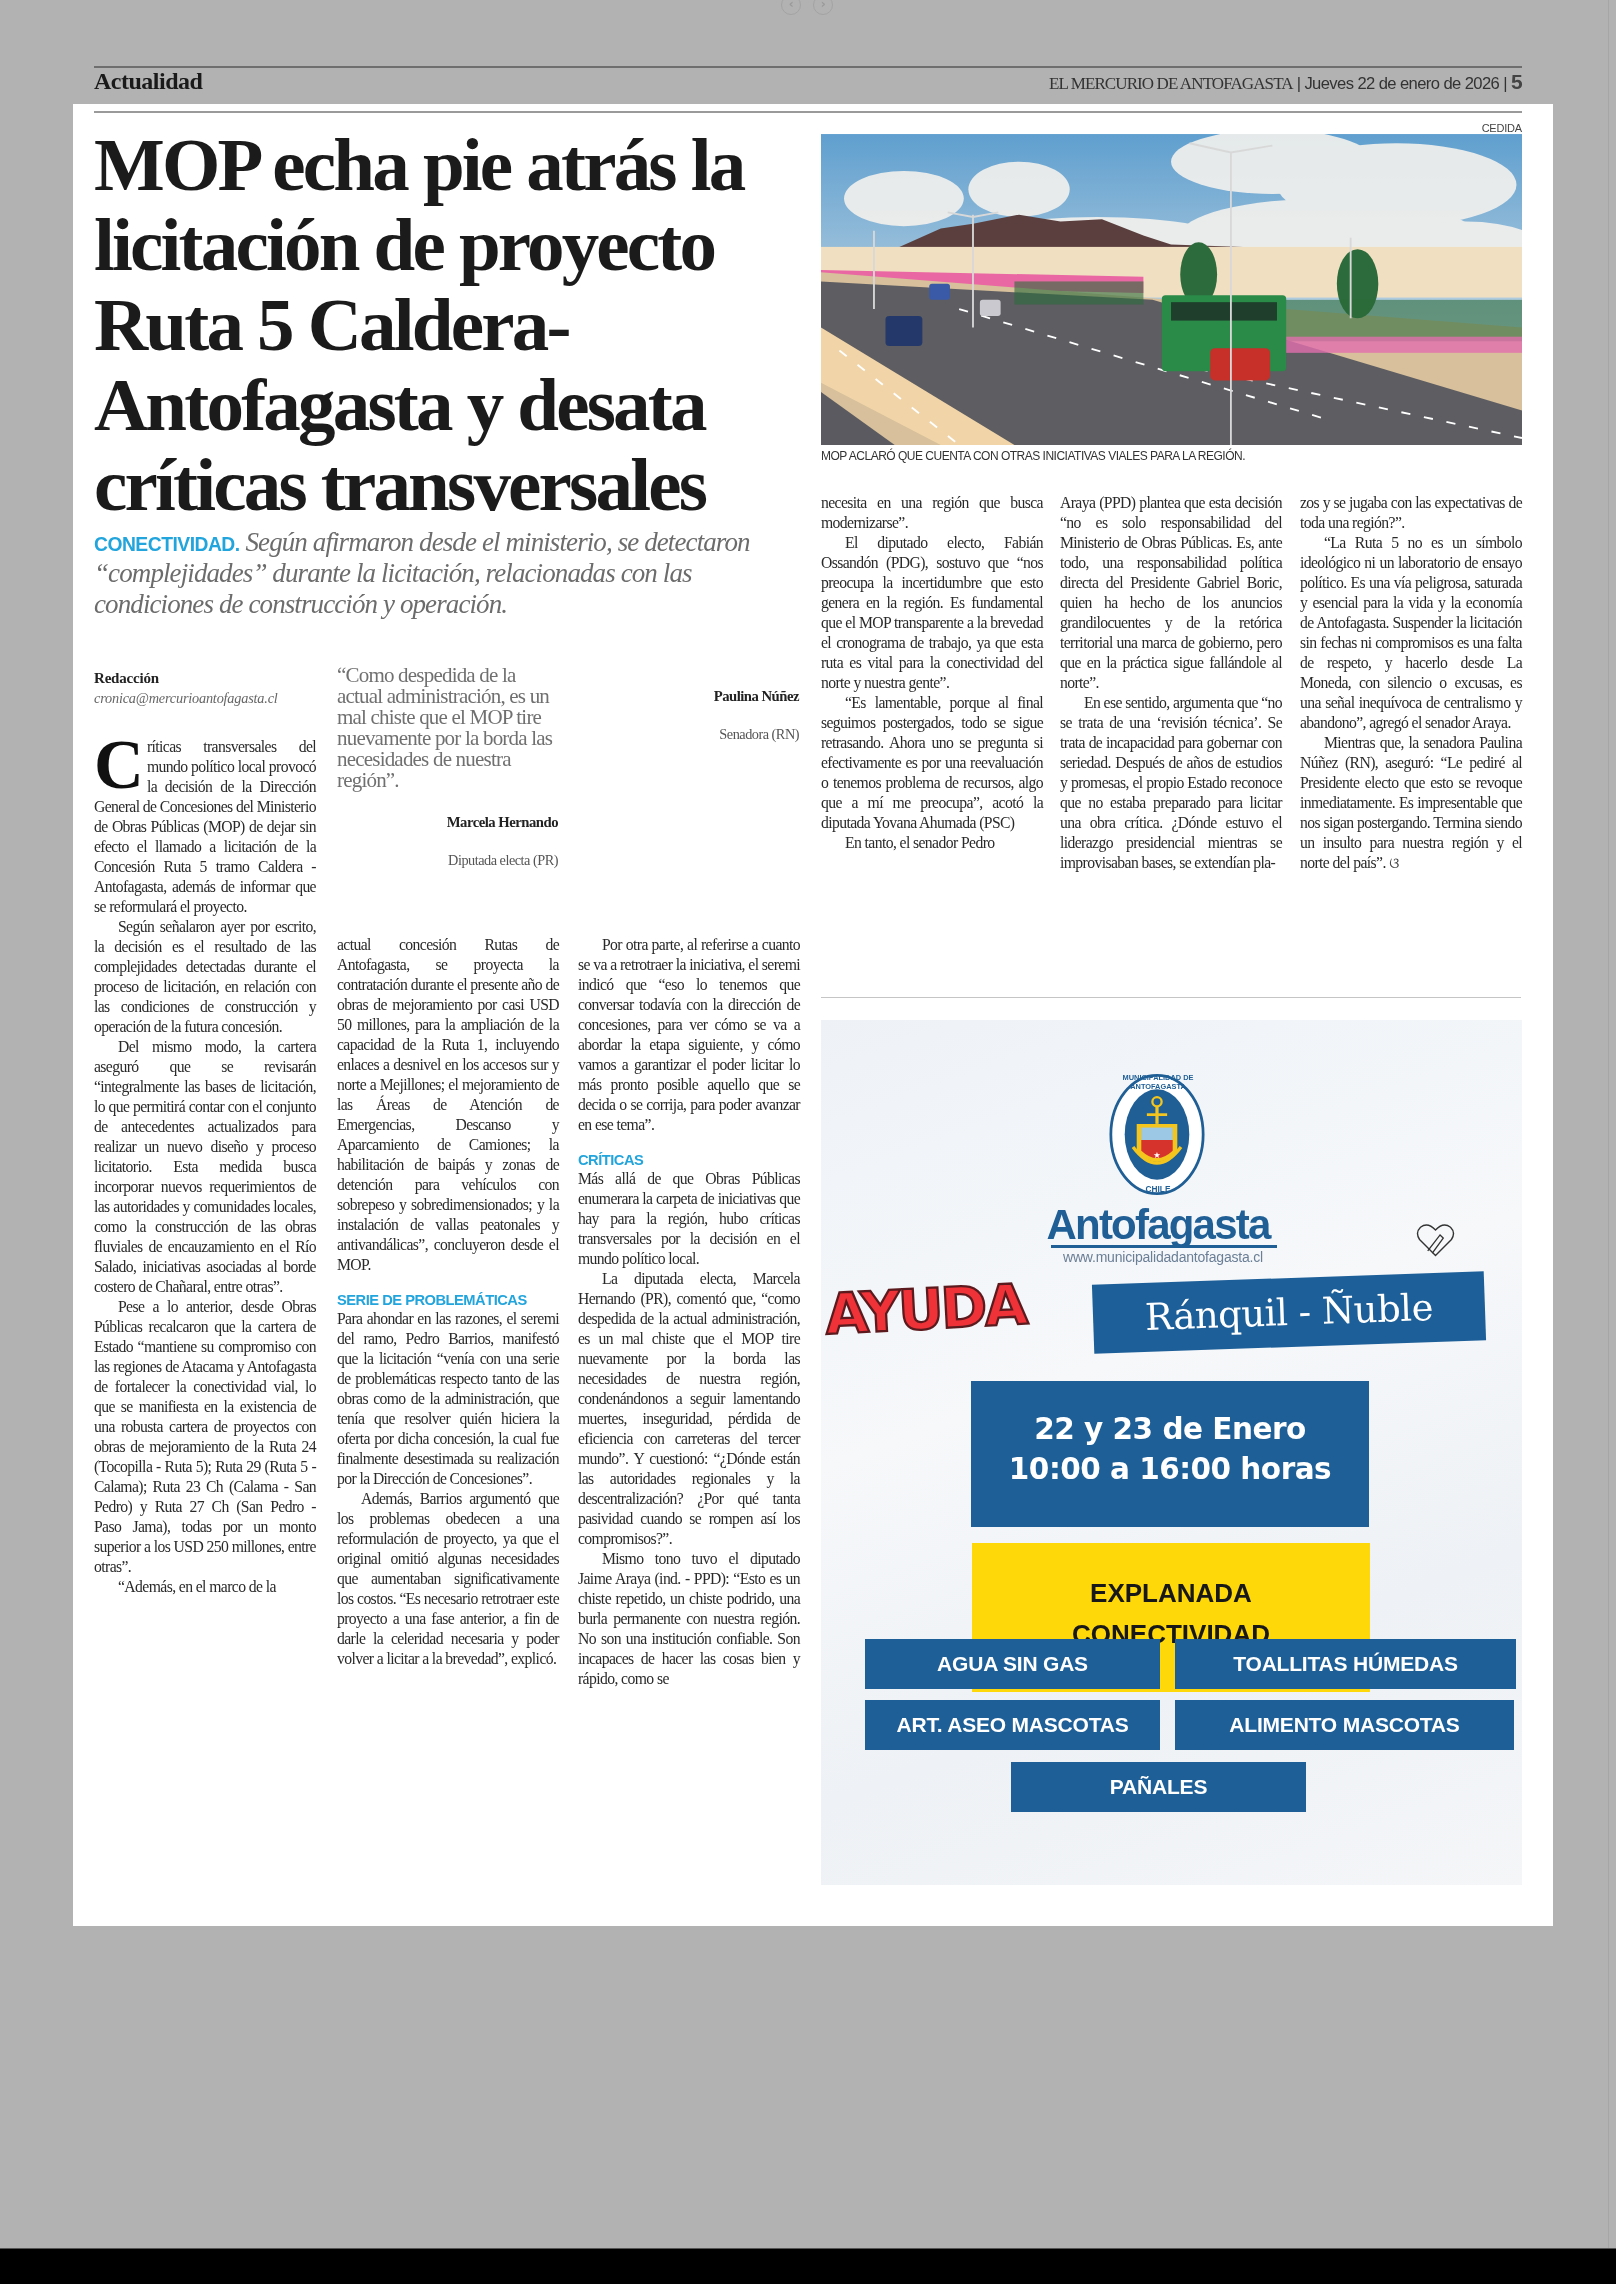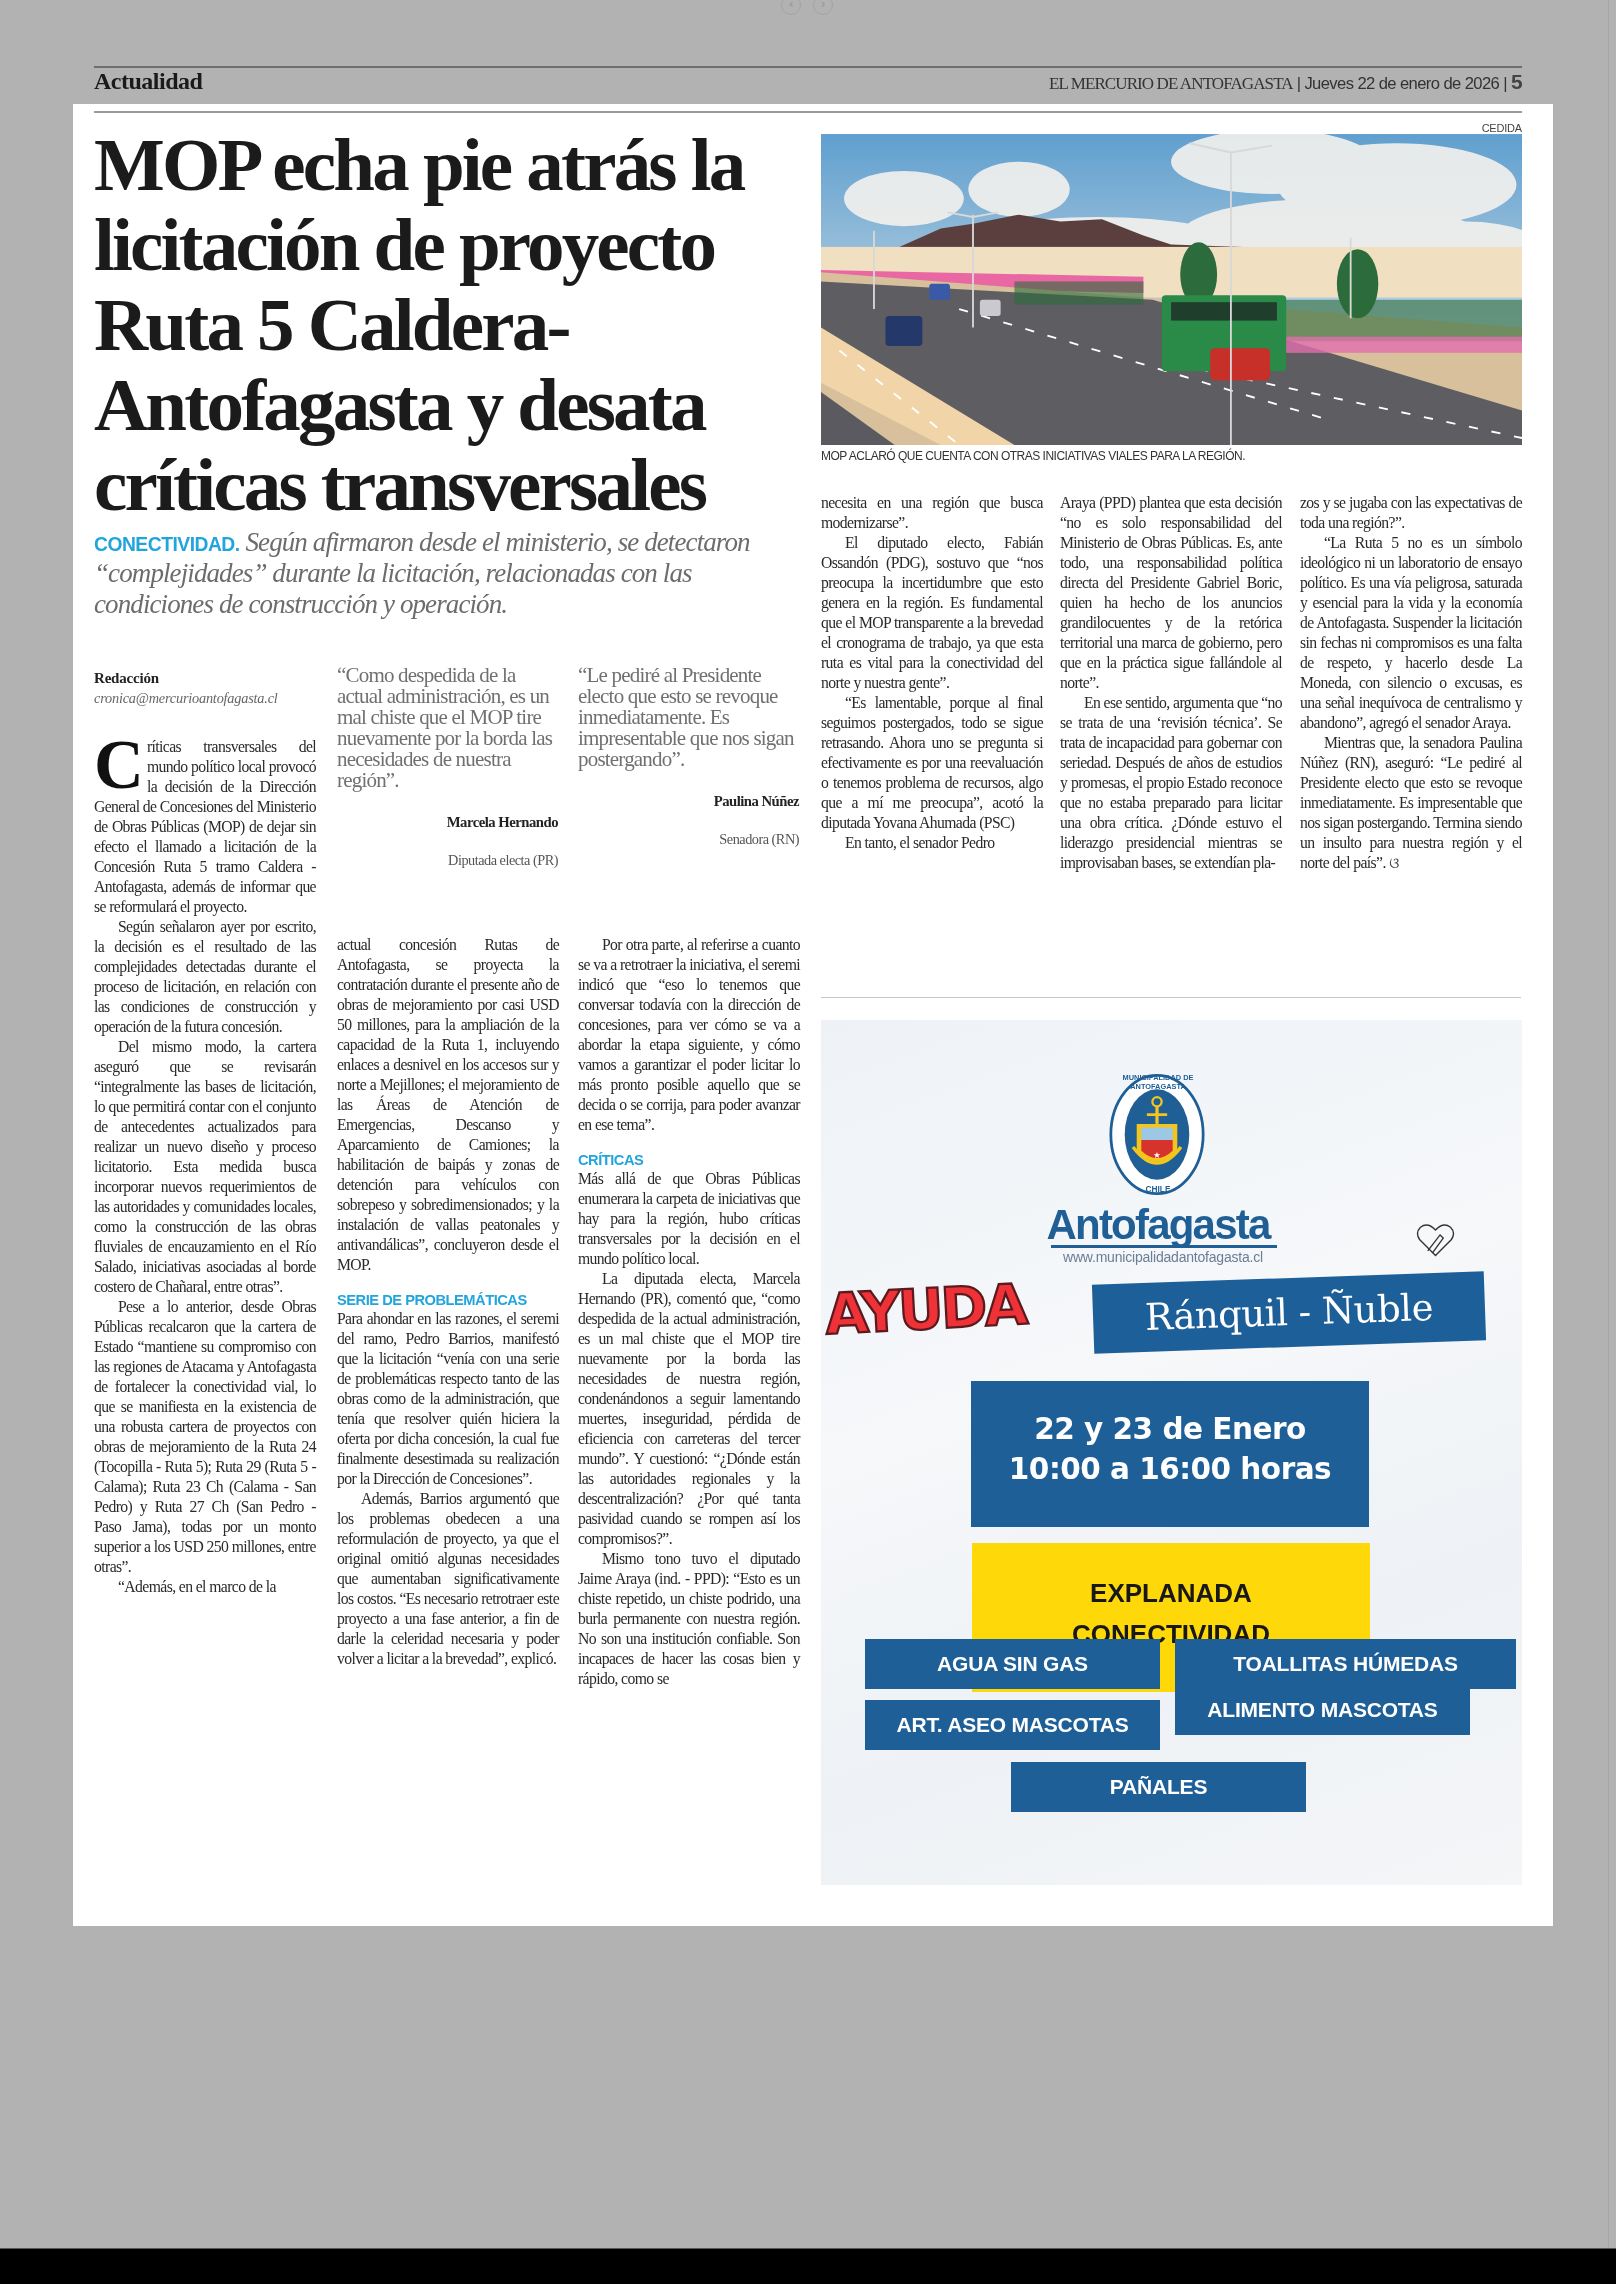--- a/index.html
+++ b/index.html
@@ -141,21 +141,20 @@
   <div class="name">Redacción</div>
   <div class="mail">cronica@mercurioantofagasta.cl</div>
 </div>
 
 <div class="abs pq" style="left:337px;">
   <div class="q">“Como despedida de la actual administración, es un mal chiste que el MOP tire nuevamente por la borda las necesidades de nuestra región”.</div>
   <div class="who">Marcela Hernando</div>
   <div class="role">Diputada electa (PR)</div>
 </div>
 <div class="abs pq" style="left:578px;">
-  <div class="q">“Le pediré al Presidente electo que esto se revoque inmediatamente. Es impresentable que nos sigan postergando”.</div>
   <div class="who" style="">Paulina Núñez</div>
   <div class="role">Senadora (RN)</div>
 </div>
 
 <div class="abs col" style="left:94px;top:737px;">
   <p class="noi"><span class="dropcap">C</span><span>ríticas transversales del mundo político local provocó la decisión de la Dirección General de Concesiones del Ministerio de Obras Públicas (MOP) de dejar sin efecto el llamado a licitación de la Concesión Ruta 5 tramo Caldera -Antofagasta, además de informar que se reformulará el proyecto.</span></p>
   <p>Según señalaron ayer por escrito, la decisión es el resultado de las complejidades detectadas durante el proceso de licitación, en relación con las condiciones de construcción y operación de la futura concesión.</p>
   <p>Del mismo modo, la cartera aseguró que se revisarán “integralmente las bases de licitación, lo que permitirá contar con el conjunto de antecedentes actualizados para realizar un nuevo diseño y proceso licitatorio. Esta medida busca incorporar nuevos requerimientos de las autoridades y comunidades locales, como la construcción de las obras fluviales de encauzamiento en el Río Salado, iniciativas asociadas al borde costero de Chañaral, entre otras”.</p>
   <p>Pese a lo anterior, desde Obras Públicas recalcaron que la cartera de Estado “mantiene su compromiso con las regiones de Atacama y Antofagasta de fortalecer la conectividad vial, lo que se manifiesta en la existencia de una robusta cartera de proyectos con obras de mejoramiento de la Ruta 24 (Tocopilla - Ruta 5); Ruta 29 (Ruta 5 -Calama); Ruta 23 Ch (Calama - San Pedro) y Ruta 27 Ch (San Pedro - Paso Jama), todas por un monto superior a los USD 250 millones, entre otras”.</p>
   <p>“Además, en el marco de la</p>
@@ -224,18 +223,18 @@
     <div>22 y 23 de Enero</div>
     <div>10:00 a 16:00 horas</div>
   </div>
   <div class="abs placebox">
     <div>EXPLANADA</div>
     <div>CONECTIVIDAD</div>
   </div>
   <div class="abs item" style="left:44px;top:619px;width:295px;">AGUA SIN GAS</div>
   <div class="abs item" style="left:354px;top:619px;width:341px;text-align:center;">TOALLITAS HÚMEDAS</div>
   <div class="abs item" style="left:44px;top:680px;width:295px;">ART. ASEO MASCOTAS</div>
-  <div class="abs item" style="left:354px;top:665px;width:295px;">ALIMENTO MASCOTAS</div>
+  <div class="abs item" style="left:354px;top:680px;width:339px;">ALIMENTO MASCOTAS</div>
   <div class="abs item" style="left:190px;top:742px;width:295px;">PAÑALES</div>
 </div>
 
 <div class="abs bottom-bar"></div>
 
 
 </body></html>

